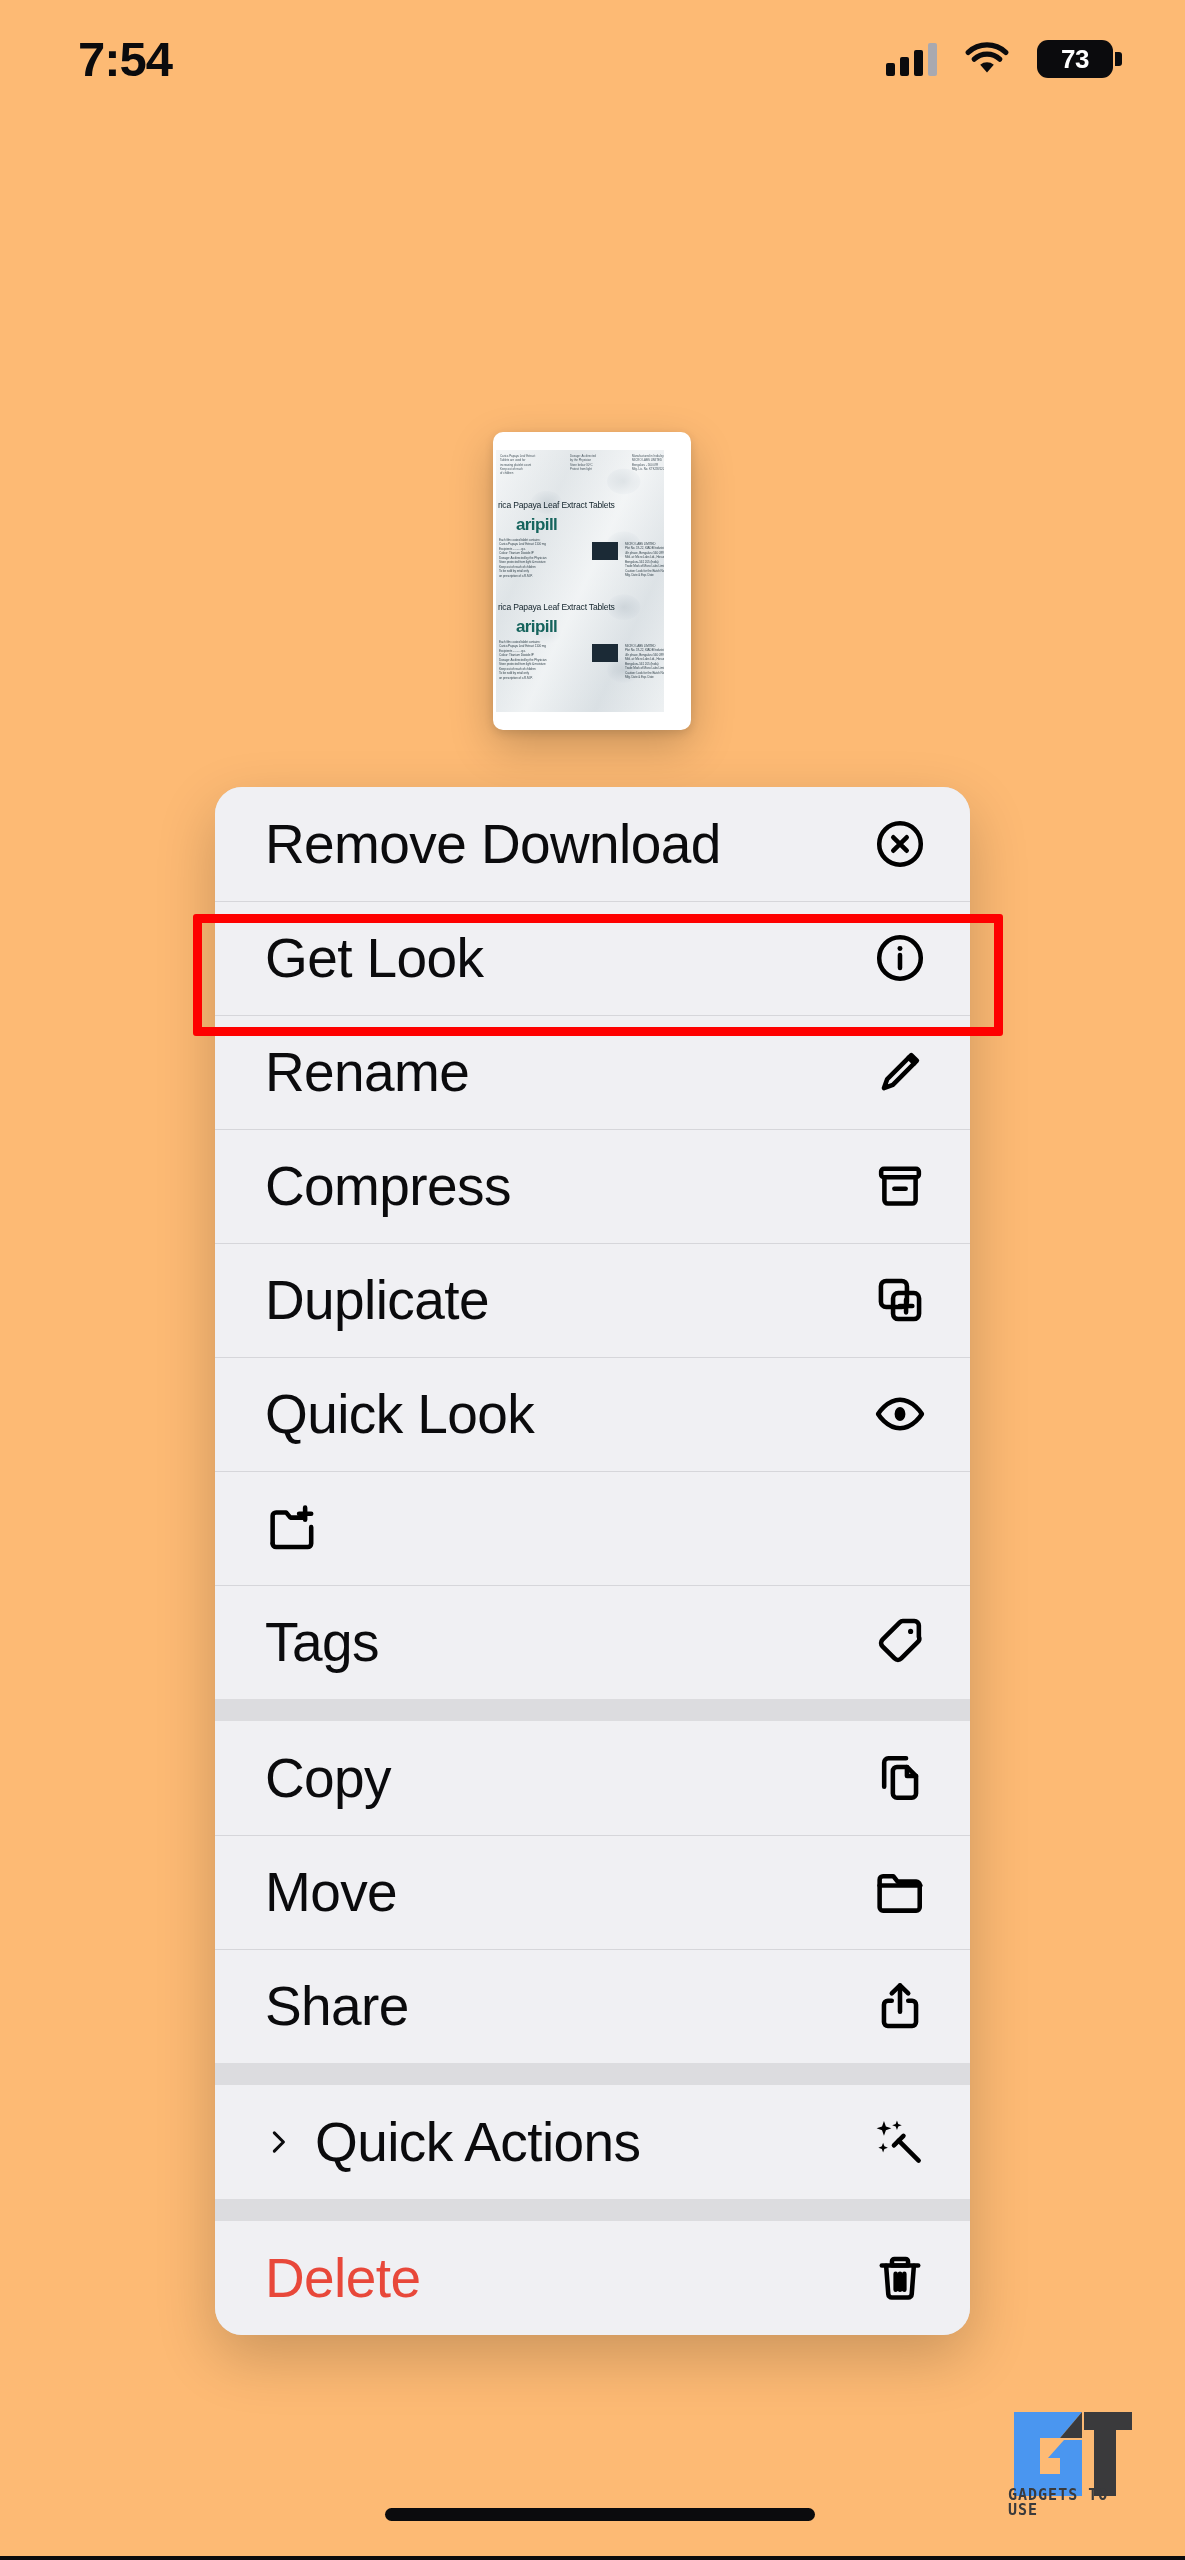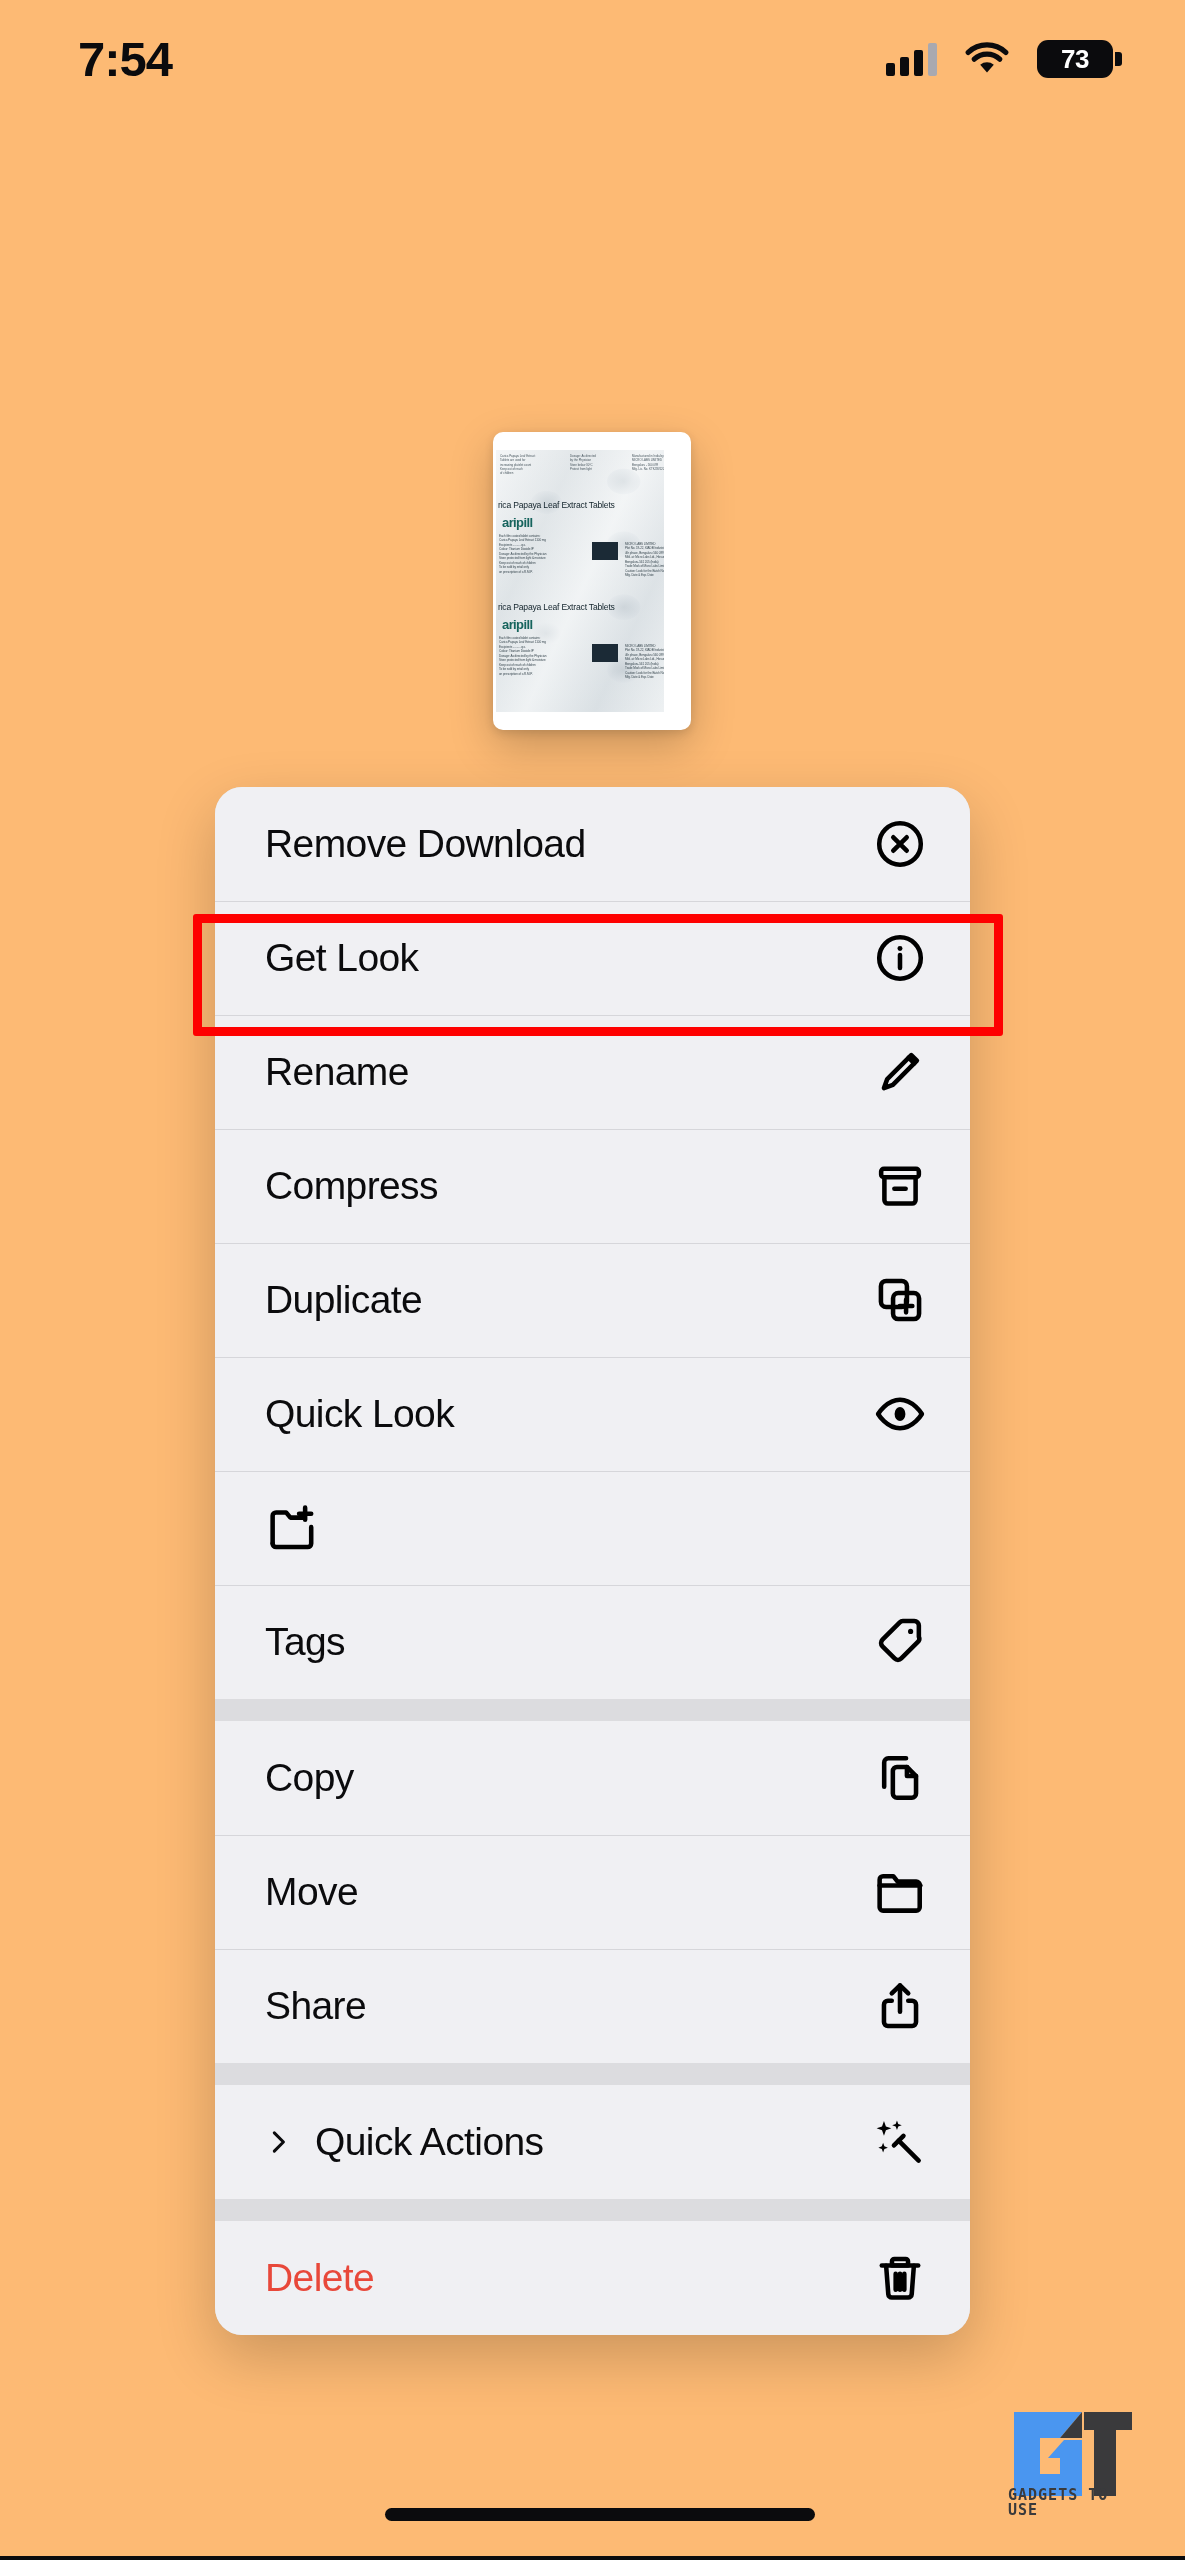--- a/index.html
+++ b/index.html
@@ -56,22 +56,22 @@
       radial-gradient(ellipse 24px 18px at 30% 70%, #ccd4d9 0%, #e2e7ea 62%, transparent 66%),
       linear-gradient(#e8ecee,#dfe5e8);
     overflow:hidden;
   }
   .pk{position:absolute;left:0;width:100%;}
   .pk .ttl{
     font-size:8.6px;color:#12232b;font-weight:500;letter-spacing:-0.2px;
     white-space:nowrap;padding-left:2px;
   }
   .pk .brand{
-    font-size:13px;color:#16645d;font-weight:700;letter-spacing:-0.6px;
-    padding-left:6px;line-height:1;
+    font-size:17px;color:#16645d;font-weight:700;letter-spacing:-0.6px;
+    padding-left:20px;line-height:1;
   }
   .pk .micro{
     font-size:3.1px;color:#3b4a52;line-height:1.45;padding-left:3px;
     letter-spacing:-0.1px;
   }
   .pk .blk{
     position:absolute;width:26px;height:18px;background:#1b2a36;
   }
   .hdr-micro{
     position:absolute;font-size:2.9px;color:#47555d;line-height:1.5;
@@ -87,21 +87,21 @@
   .row{
     height:114px;background:#f0f0f3;
     display:flex;align-items:center;justify-content:space-between;
     padding:0 42px 0 50px;position:relative;
   }
   .row + .row::before{
     content:"";position:absolute;left:0;top:0;width:100%;height:1px;
     background:#d6d6da;
   }
   .row .label{
-    font-size:39px;color:#0b0b0d;letter-spacing:-0.6px;font-weight:400;
+    font-size:55px;color:#0b0b0d;letter-spacing:-0.6px;font-weight:400;
     display:flex;align-items:center;gap:22px;
   }
   .row .ic{width:56px;height:56px;display:flex;align-items:center;justify-content:center;}
   .row.destructive .label{color:#e8483a;}
   .gap{height:22px;background:#dcdcdf;}
   .chev{width:26px;height:40px;display:flex;align-items:center;justify-content:center;margin-right:2px;}
 
   
   .annot{
     position:absolute;left:193px;top:914px;width:810px;height:122px;

